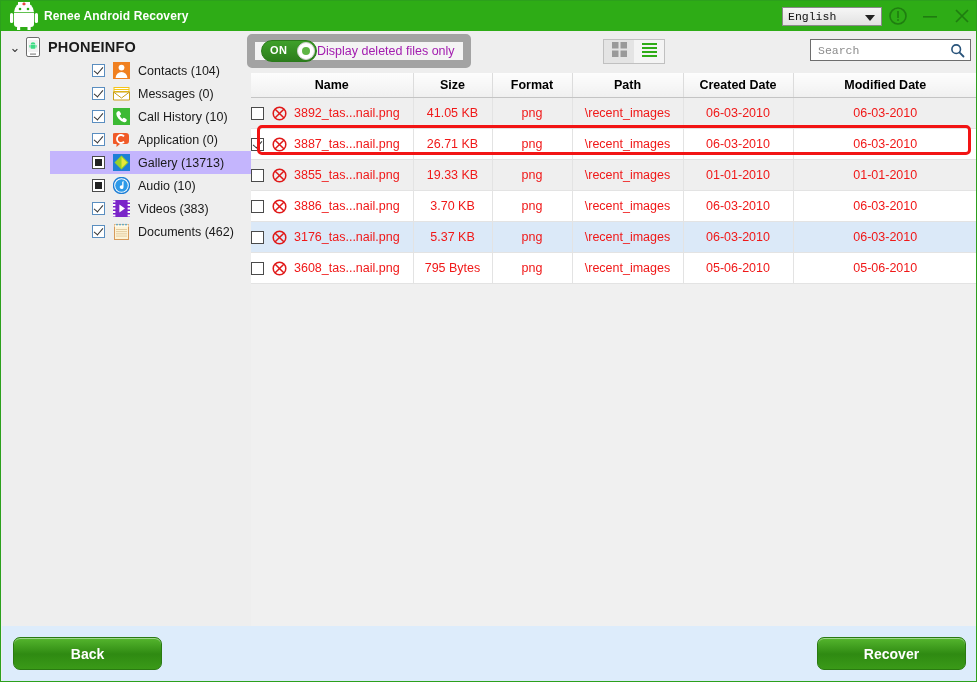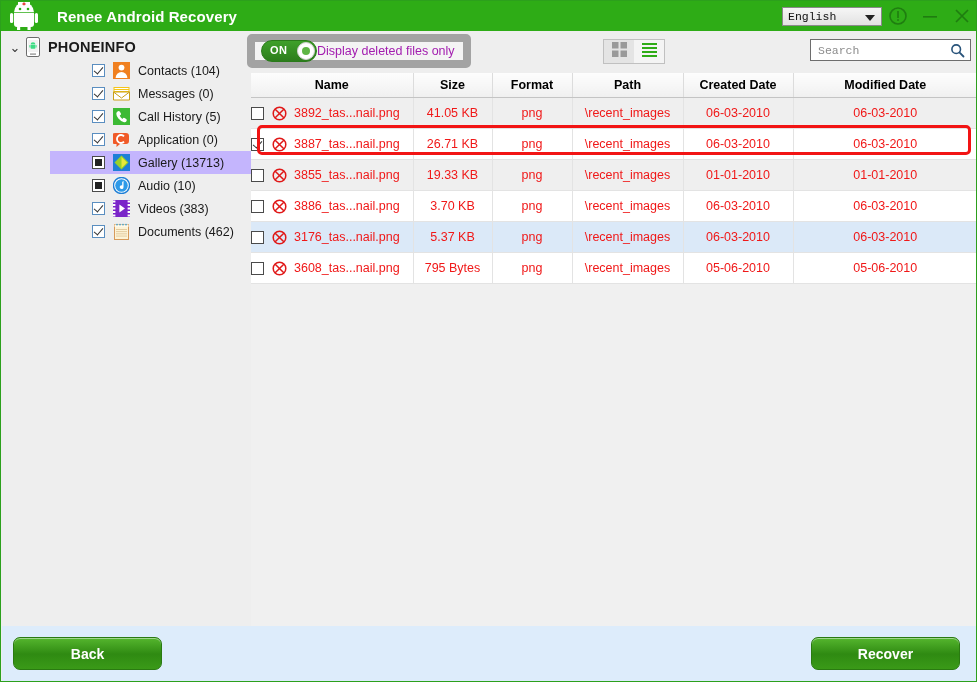--- a/index.html
+++ b/index.html
@@ -31,24 +31,24 @@
     box-sizing: border-box;
   }
   .logo {
     width: 40px; height: 28px;
     margin-left: 3px;
     position: relative;
     flex: 0 0 auto;
   }
   .app-title {
     color: #ffffff;
-    font-size: 15px;
+    font-size: 12px;
     font-weight: bold;
     letter-spacing: .1px;
-    margin-left: 13px;
+    margin-left: 0;
     white-space: nowrap;
   }
   .tb-right {
     margin-left: auto;
     display: flex;
     align-items: center;
     height: 30px;
   }
   .lang-select {
     width: 100px; height: 19px;
@@ -364,21 +364,21 @@
     font-size: 14px;
     font-weight: bold;
     display: flex;
     align-items: center;
     justify-content: center;
     cursor: pointer;
     box-shadow: inset 0 1px 0 rgba(255,255,255,.45);
     box-sizing: border-box;
   }
   .gbtn.back { left: 11px; }
-  .gbtn.recover { right: 17px; }
+  .gbtn.recover { right: 11px; }
 </style>
 </head>
 <body>
 
 <div id="app">
 
   <div class="titlebar">
     <div class="logo">
       <svg width="40" height="28" viewBox="0 0 40 28">
         <g transform="translate(6,2)">
@@ -461,21 +461,21 @@
               <path d="M0.5 7 L8.5 13 L16.5 7" fill="none" stroke="#c9a017"></path>
             </svg></span>
           <span class="item-label">Messages (0)</span>
         </div>
         <div class="tree-item">
           <span class="cbox checked"></span>
           <span class="item-ico"><svg width="17" height="17" viewBox="0 0 17 17">
               <rect width="17" height="17" fill="#3cba34"></rect>
               <path d="M4.5 3.5 q1.5 -1 2.4 0.3 l1 1.6 q.5 .9 -.4 1.5 l-.8 .6 q.6 2 2.7 3.4 l.7 -.8 q.7 -.8 1.5 -.2 l1.6 1.1 q1.2 .9 .2 2.3 q-1 1.3 -3 .6 q-3 -1 -5 -3.4 q-2 -2.4 -2.1 -4.8 q0 -1.5 1.2 -2.2 z" fill="#ffffff"></path>
             </svg></span>
-          <span class="item-label">Call History (5)</span>
+          <span class="item-label">Call History (10)</span>
         </div>
         <div class="tree-item">
           <span class="cbox checked"></span>
           <span class="item-ico"><svg width="17" height="17" viewBox="0 0 17 17">
               <path d="M2 2 h11 a3 3 0 0 1 3 3 v5 a3 3 0 0 1 -3 3 h-6 l-3.5 3 v-3 h-1.5 a3 3 0 0 1 -3 -3 v-5 a3 3 0 0 1 3 -3 z" fill="#f05a28"></path>
               <path d="M11 5.4 a4 4 0 1 0 0 5.2" fill="none" stroke="#ffffff" stroke-width="1.8"></path>
             </svg></span>
           <span class="item-label">Application (0)</span>
         </div>
         <div class="tree-item selected">

